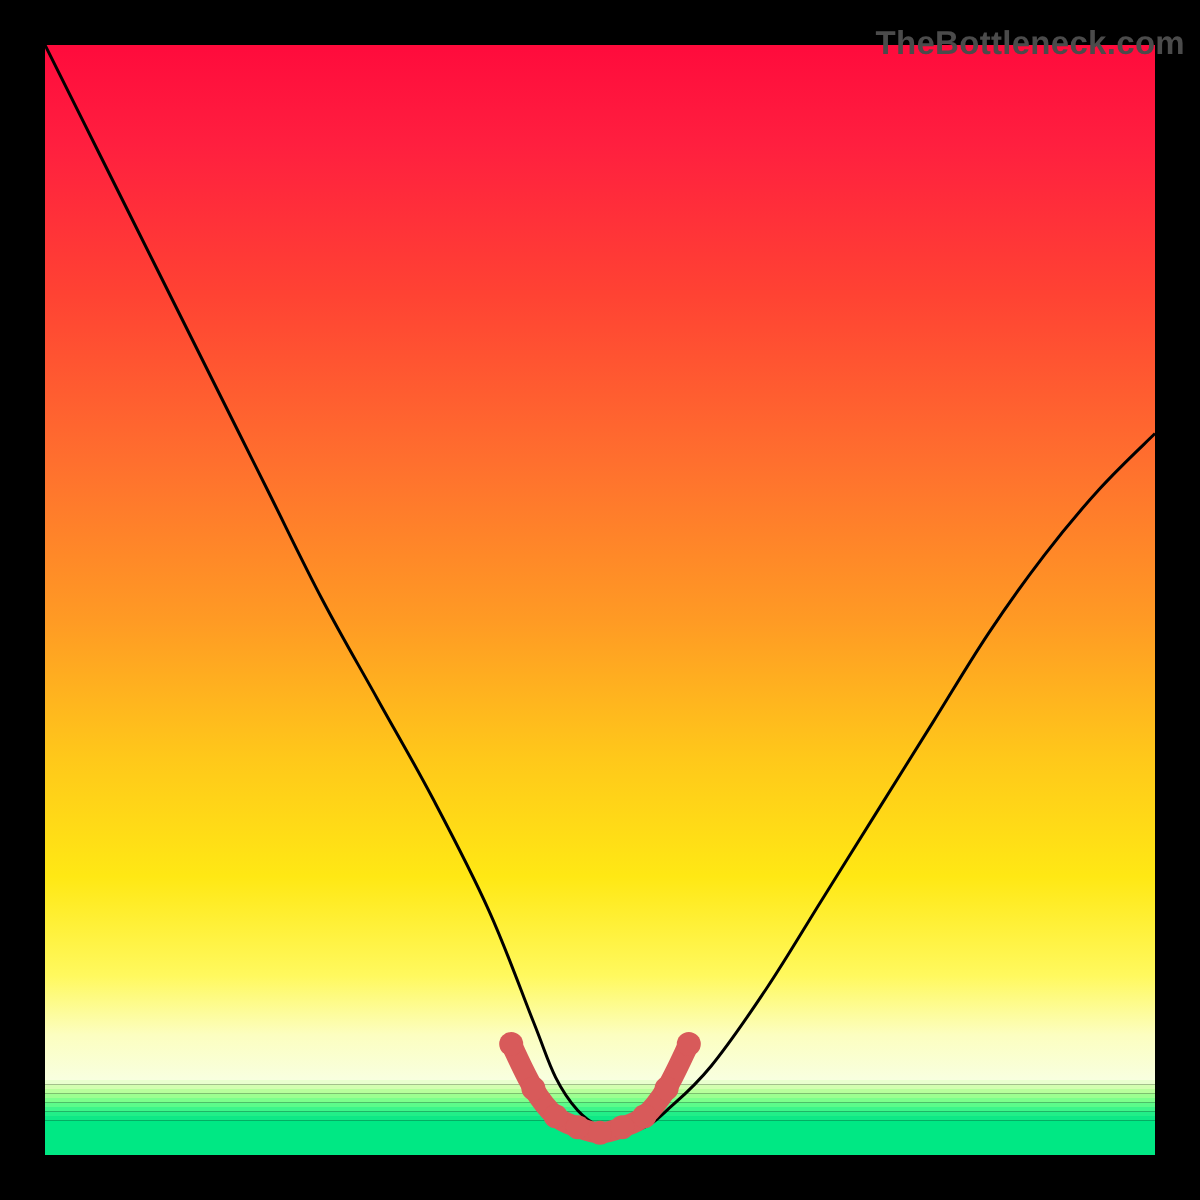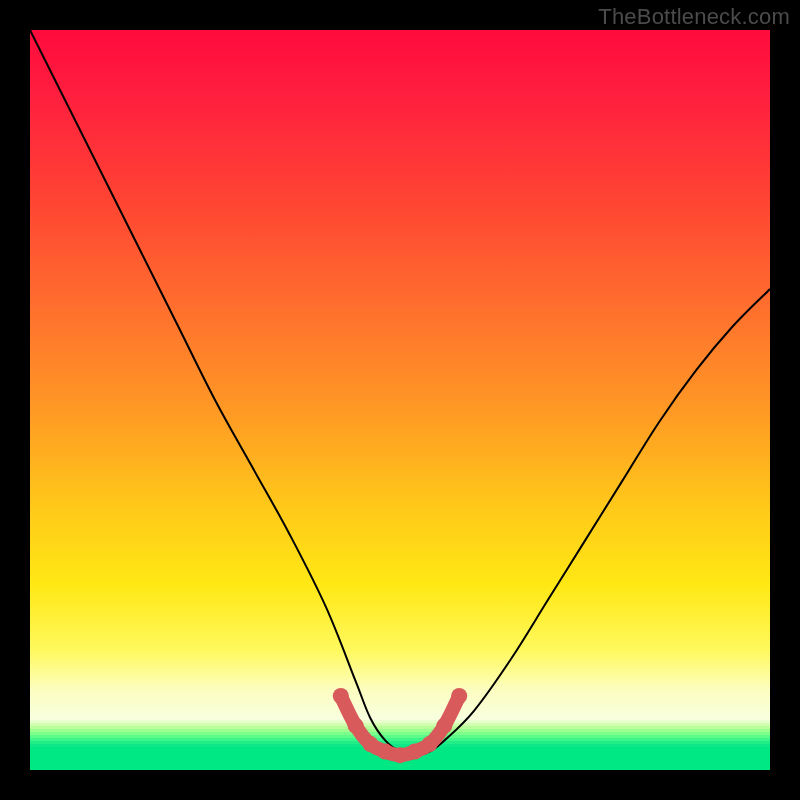--- a/index.html
+++ b/index.html
@@ -12,25 +12,25 @@
     overflow: hidden;
   }
   .frame {
     position: relative;
     width: 800px;
     height: 800px;
     background: #000;
   }
   .watermark {
     position: absolute;
-    top: 4px;
+    top: 16px;
     right: 10px;
     color: #4b4b4b;
     font-size: 22px;
-    font-weight: 400;
+    font-weight: 700;
     letter-spacing: 0.2px;
     z-index: 20;
   }
   .plot-area {
     position: absolute;
     left: 30px;
     top: 30px;
     width: 740px;
     height: 740px;
     overflow: hidden;

